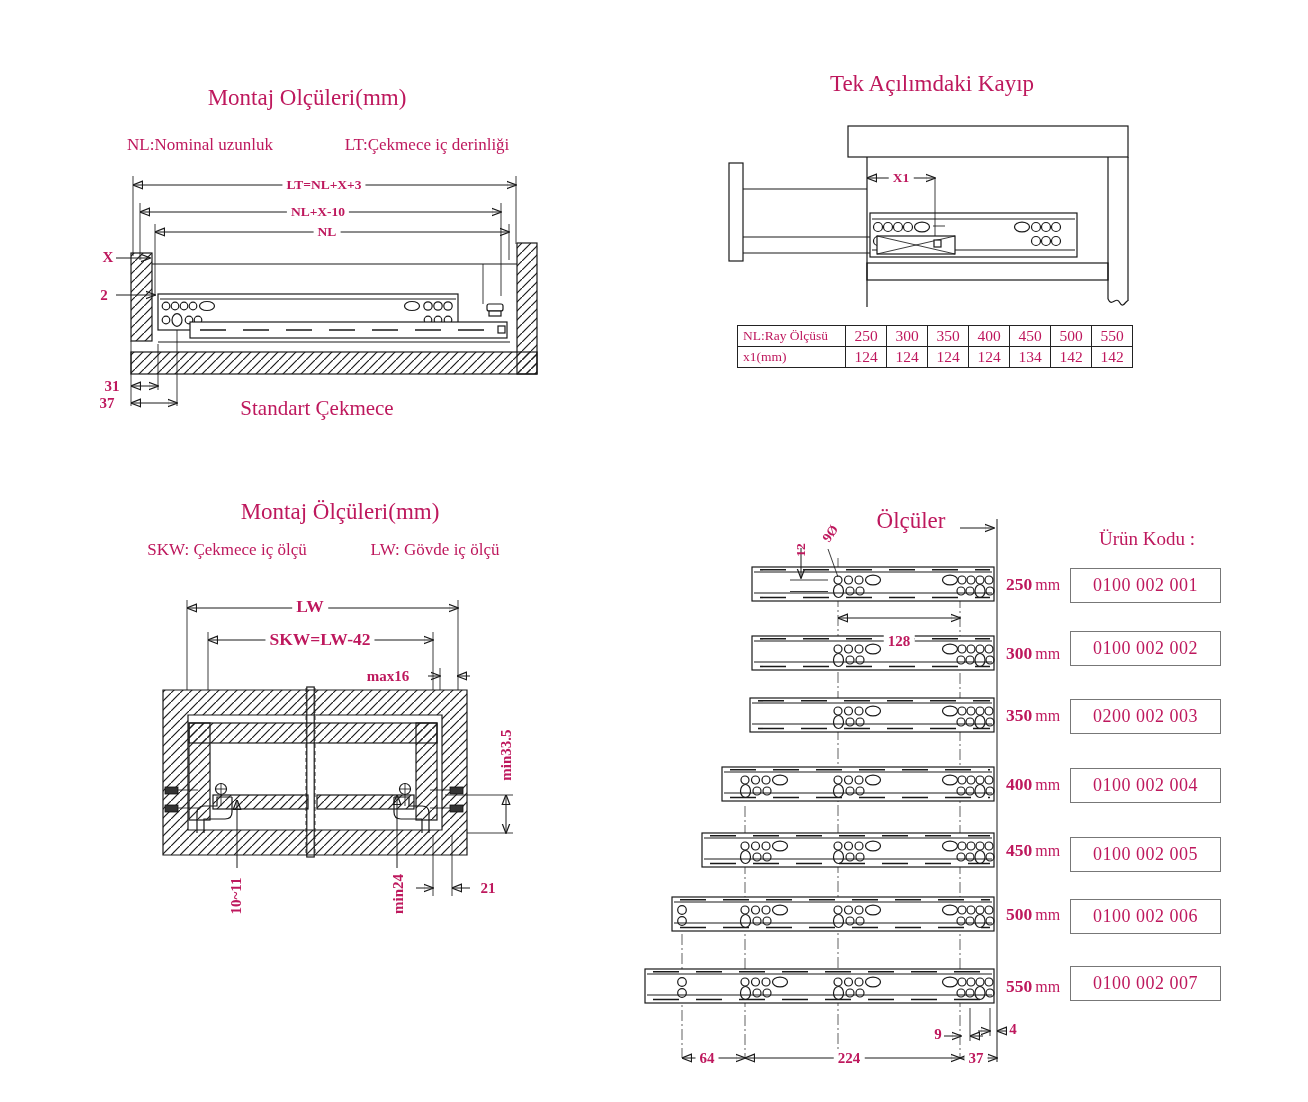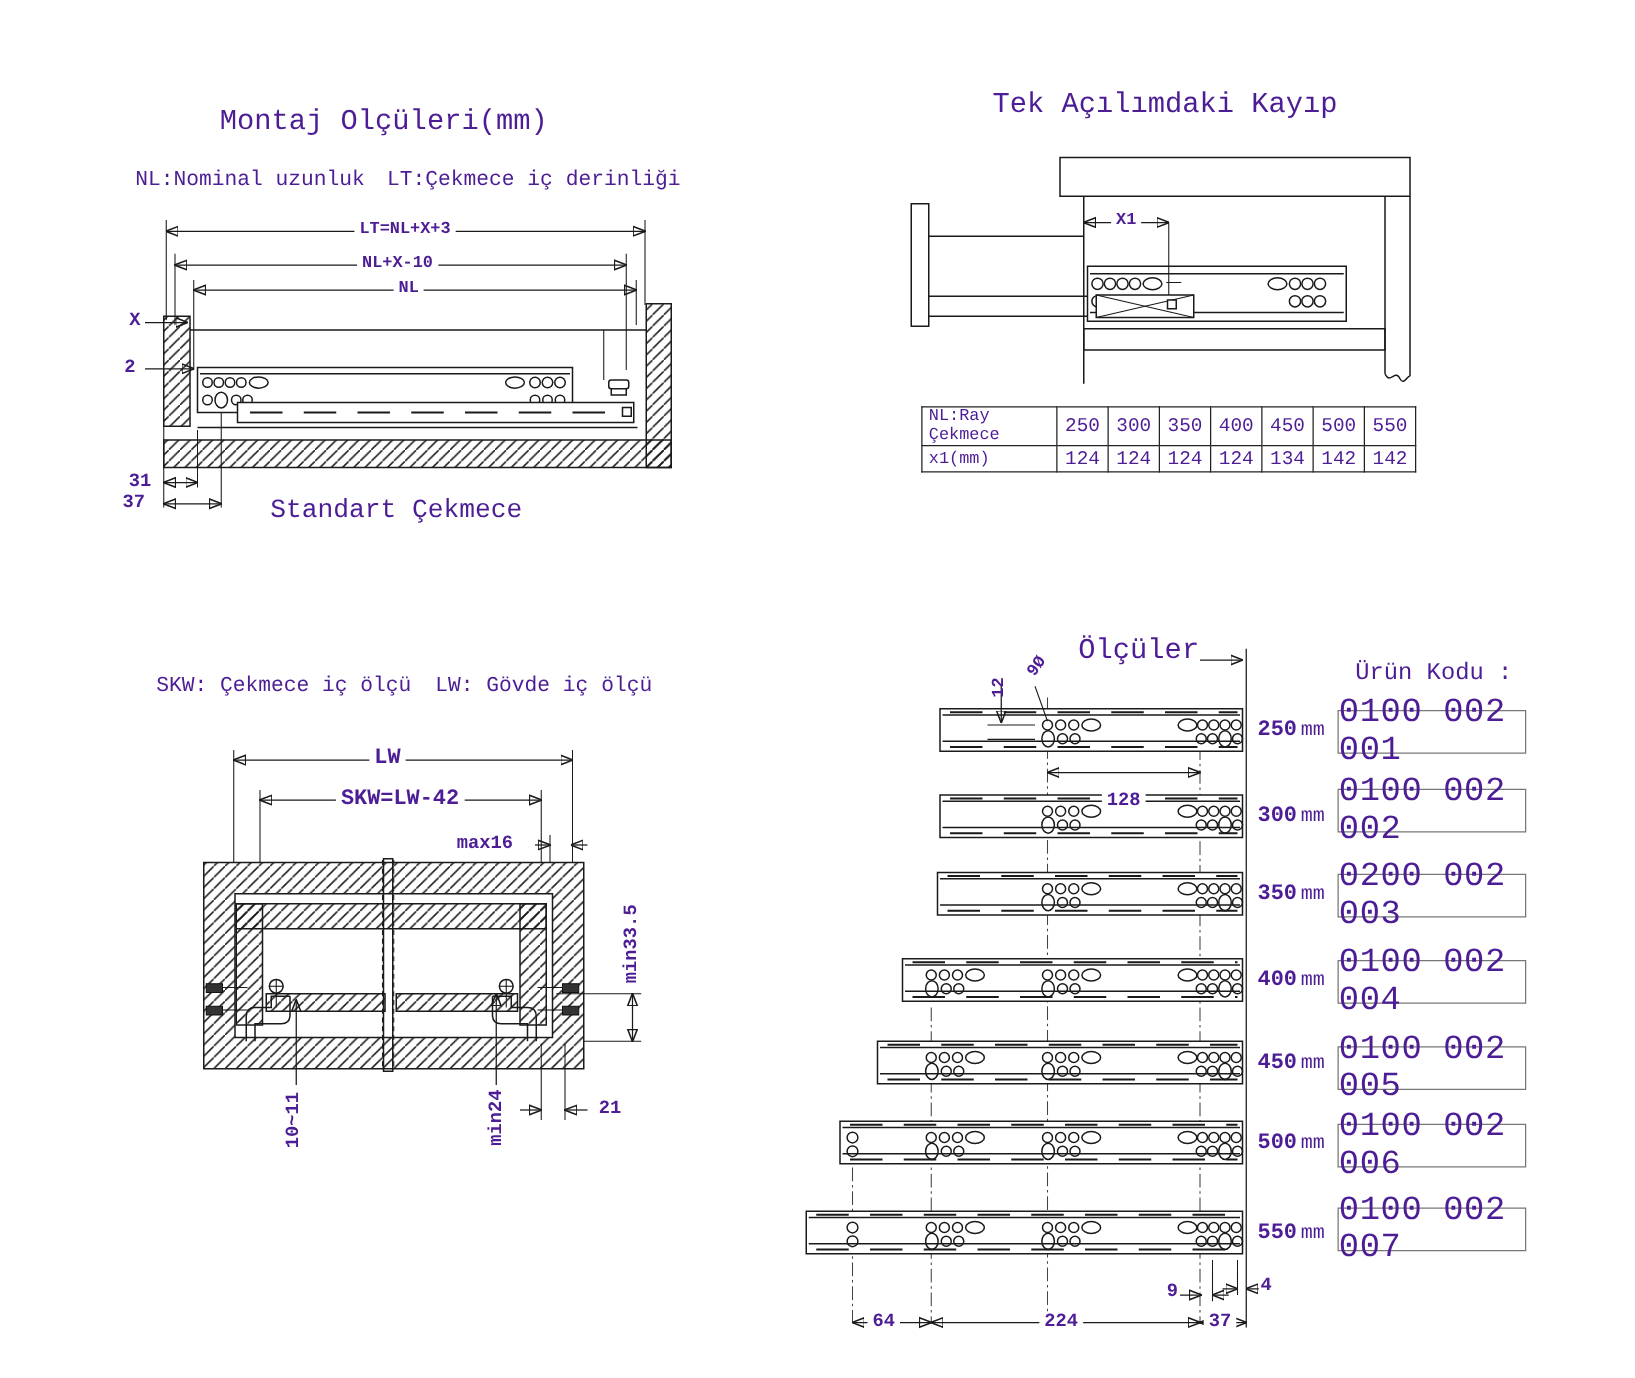--- a/index.html
+++ b/index.html
@@ -1,17 +1,17 @@
 <!DOCTYPE html>
 <html><head>
 <meta charset="utf-8">
 <style>
   html,body{margin:0;padding:0;background:#fff}
   .canvas{position:relative;width:1308px;height:1102px;background:#fff;
-          font-family:Liberation Mono, monospace;color:#4c1d95;overflow:hidden}
+          font-family:Liberation Serif, serif;color:#be185d;overflow:hidden}
   svg.art{position:absolute;left:0;top:0}
   .art line,.art path,.art rect,.art circle,.art ellipse,.art polyline{stroke:#1a1a1a;stroke-width:1.2;fill:none}
   .art .wf{fill:#fff}
   .art .hat{fill:url(#h)}
   .art .thin{stroke-width:.85}
   .art .dimln{stroke-width:1}
   .art .slot{stroke-dasharray:26 17;stroke-width:1.6}
   .art .cl{stroke:#444;stroke-width:.85;stroke-dasharray:11 3 2 3}
   .art .brk{stroke-width:.85;stroke-dasharray:4 3}
   .art .dark{fill:#333;stroke:#111;stroke-width:.8}
@@ -31,21 +31,21 @@
   .t-dim17{font-weight:bold;font-size:17.5px}
 
   table.nl{position:absolute;left:737px;top:325px;border-collapse:collapse;background:#fff}
   table.nl td{border:1.4px solid #222;height:20px;text-align:center;font-size:15.5px;padding:0 6px;min-width:28px}
   table.nl td.hdr{font-size:13.5px;text-align:left;width:97px;padding:0 5px}
 
   .sizeLbl{position:absolute;left:1006px;transform:translate(0,-50%);white-space:nowrap}
   .sizeLbl b{font-size:17.5px}
   .sizeLbl span{font-size:16px;margin-left:3px}
   .codeBox{position:absolute;left:1070px;width:149px;height:33px;border:1.3px solid #777;
-           display:flex;align-items:center;justify-content:center;font-size:27px;letter-spacing:.5px;background:#fff}
+           display:flex;align-items:center;justify-content:center;font-size:18px;letter-spacing:.5px;background:#fff}
 </style>
 </head>
 <body>
 
 <div class="canvas">
 
 <svg class="art" width="1308" height="1102" viewBox="0 0 1308 1102">
   <defs>
     <pattern id="h" width="9" height="9" patternUnits="userSpaceOnUse">
       <path d="M-2,11 L11,-2" stroke="#555" stroke-width="1" fill="none"></path>
@@ -339,21 +339,21 @@
 <div class="lbl t-dim15" style="left:104px;top:295px">2</div>
 <div class="lbl t-dim15" style="left:112px;top:386px">31</div>
 <div class="lbl t-dim15" style="left:107px;top:403px">37</div>
 <div class="lbl t-cap" style="left:317px;top:409px">Standart Çekmece</div>
 
 <div class="lbl t-title" style="left:932px;top:84px">Tek Açılımdaki Kayıp</div>
 <div class="lbl t-dim bg" style="left:901px;top:178px">X1</div>
 <table class="nl">
   <tbody>
         <tr>
-    <td class="hdr">NL:Ray Çekmece</td>
+    <td class="hdr">NL:Ray Ölçüsü</td>
     <td>250</td>
     <td>300</td>
     <td>350</td>
     <td>400</td>
     <td>450</td>
     <td>500</td>
     <td>550</td>
   </tr>
   <tr>
     <td class="hdr">x1(mm)</td>
@@ -361,20 +361,21 @@
     <td>124</td>
     <td>124</td>
     <td>124</td>
     <td>134</td>
     <td>142</td>
     <td>142</td>
   </tr>
 </tbody>
     </table>
 
+<div class="lbl t-title" style="left:340px;top:512px">Montaj Ölçüleri(mm)</div>
 <div class="lbl t-leg" style="left:227px;top:550px">SKW: Çekmece iç ölçü</div>
 <div class="lbl t-leg" style="left:435px;top:550px">LW: Gövde iç ölçü</div>
 <div class="lbl t-dim17 bg" style="left:310px;top:607px">LW</div>
 <div class="lbl t-dim17 bg" style="left:320px;top:640px">SKW=LW-42</div>
 <div class="lbl t-dim15 bg" style="left:388px;top:676px">max16</div>
 <div class="lbl t-dim15 rot" style="left:506px;top:755px">min33.5</div>
 <div class="lbl t-dim15 rot" style="left:236px;top:896px">10~11</div>
 <div class="lbl t-dim15 rot" style="left:398px;top:894px">min24</div>
 <div class="lbl t-dim15" style="left:488px;top:888px">21</div>
 

